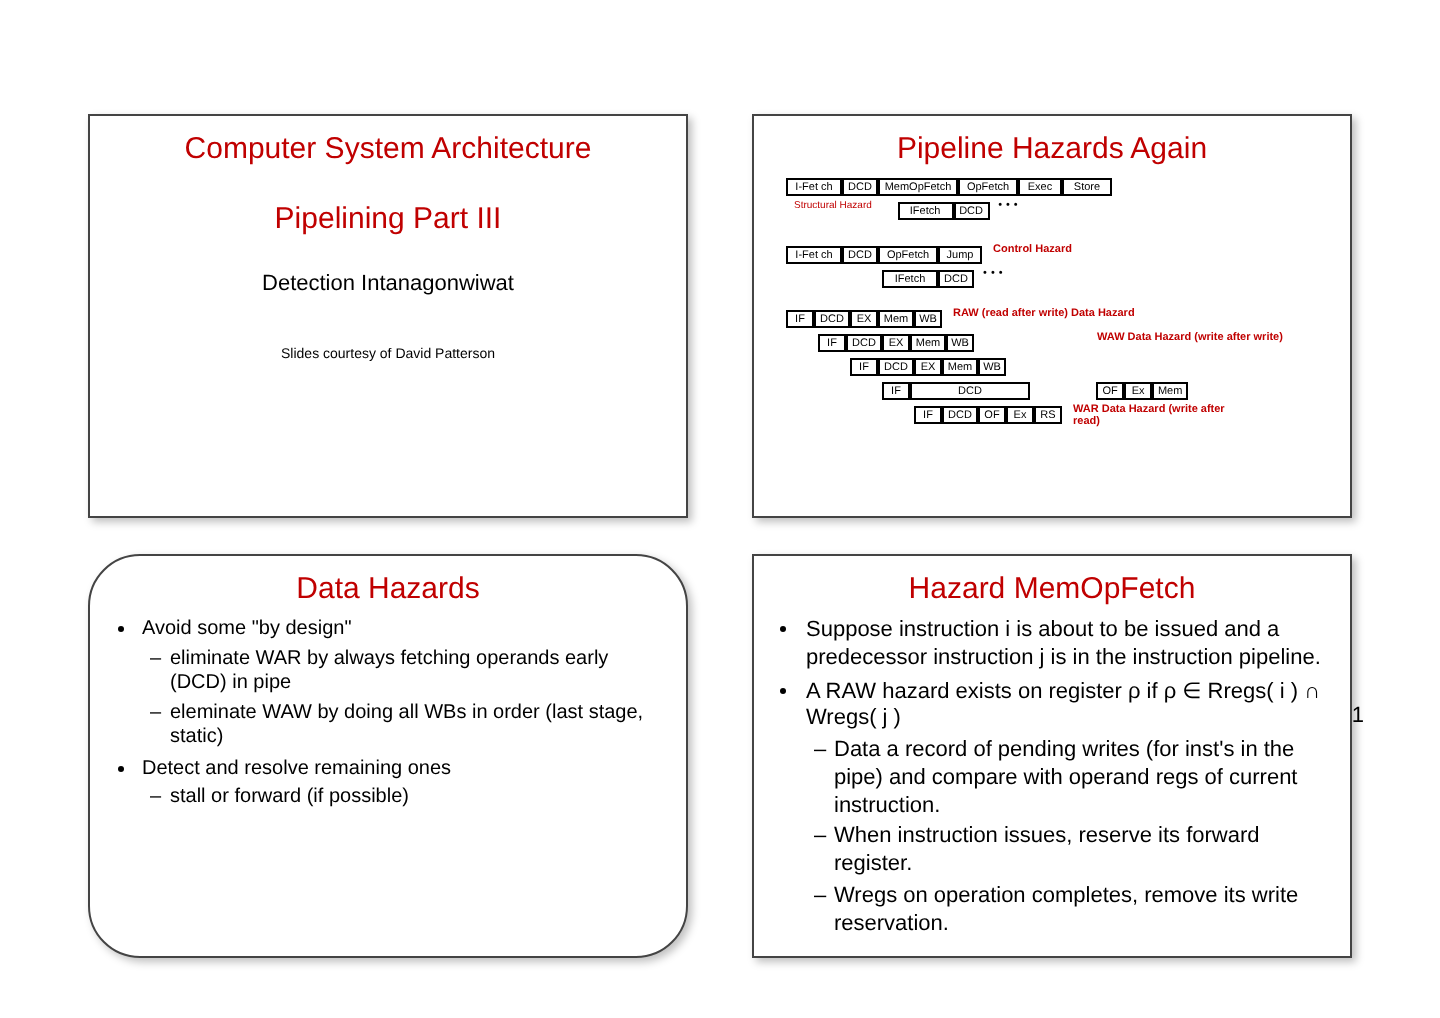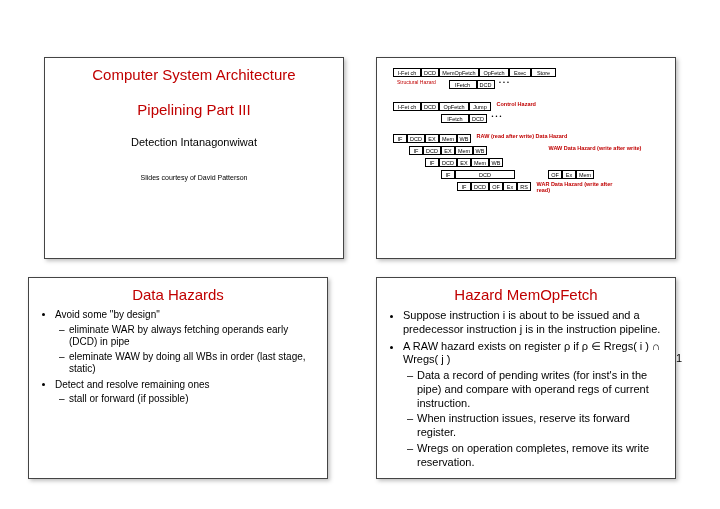--- a/index.html
+++ b/index.html
@@ -23,21 +23,21 @@
     width: 300px;
     height: 202px;
     border: 1px solid #444;
     box-shadow: 2px 2px 4px rgba(0,0,0,0.25);
     background: #fff;
     padding: 6px 8px 6px 8px;
     overflow: hidden;
   }
   .slide.tl { left: 44px; top: 57px; }
   .slide.tr { left: 376px; top: 57px; }
-  .slide.bl { left: 28px; top: 277px; }
+  .slide.bl { left: 44px; top: 277px; border-radius: 26px; }
   .slide.br { left: 376px; top: 277px; }
 
   .slide-title {
     color: #c00000;
     font-size: 15px;
     text-align: center;
     margin: 2px 0 6px 0;
     font-weight: normal;
   }
   .sub-title {
@@ -110,20 +110,21 @@
 <div class="page">
 
 <div class="slide tl">
   <div class="slide-title">Computer System Architecture</div>
   <div class="sub-title">Pipelining Part III</div>
   <div class="author">Detection Intanagonwiwat</div>
   <div class="credits">Slides courtesy of David Patterson</div>
 </div>
 
 <div class="slide tr">
+  <div class="slide-title">Pipeline Hazards Again</div>
   <div class="diag">
 
     <div class="row" style="top:0px;">
       <span class="box" style="width:28px">I-Fet ch</span><span class="box" style="width:18px">DCD</span><span class="box" style="width:40px">MemOpFetch</span><span class="box" style="width:30px">OpFetch</span><span class="box" style="width:22px">Exec</span><span class="box" style="width:25px">Store</span>
     </div>
 
     <div class="row" style="top:12px;">
       <span style="display:inline-block;width:50px;vertical-align:middle;" class="lbl-sm">Structural Hazard</span>
       <span class="box" style="width:28px">IFetch</span><span class="box" style="width:18px">DCD</span>
       <span class="dots">•••</span>

